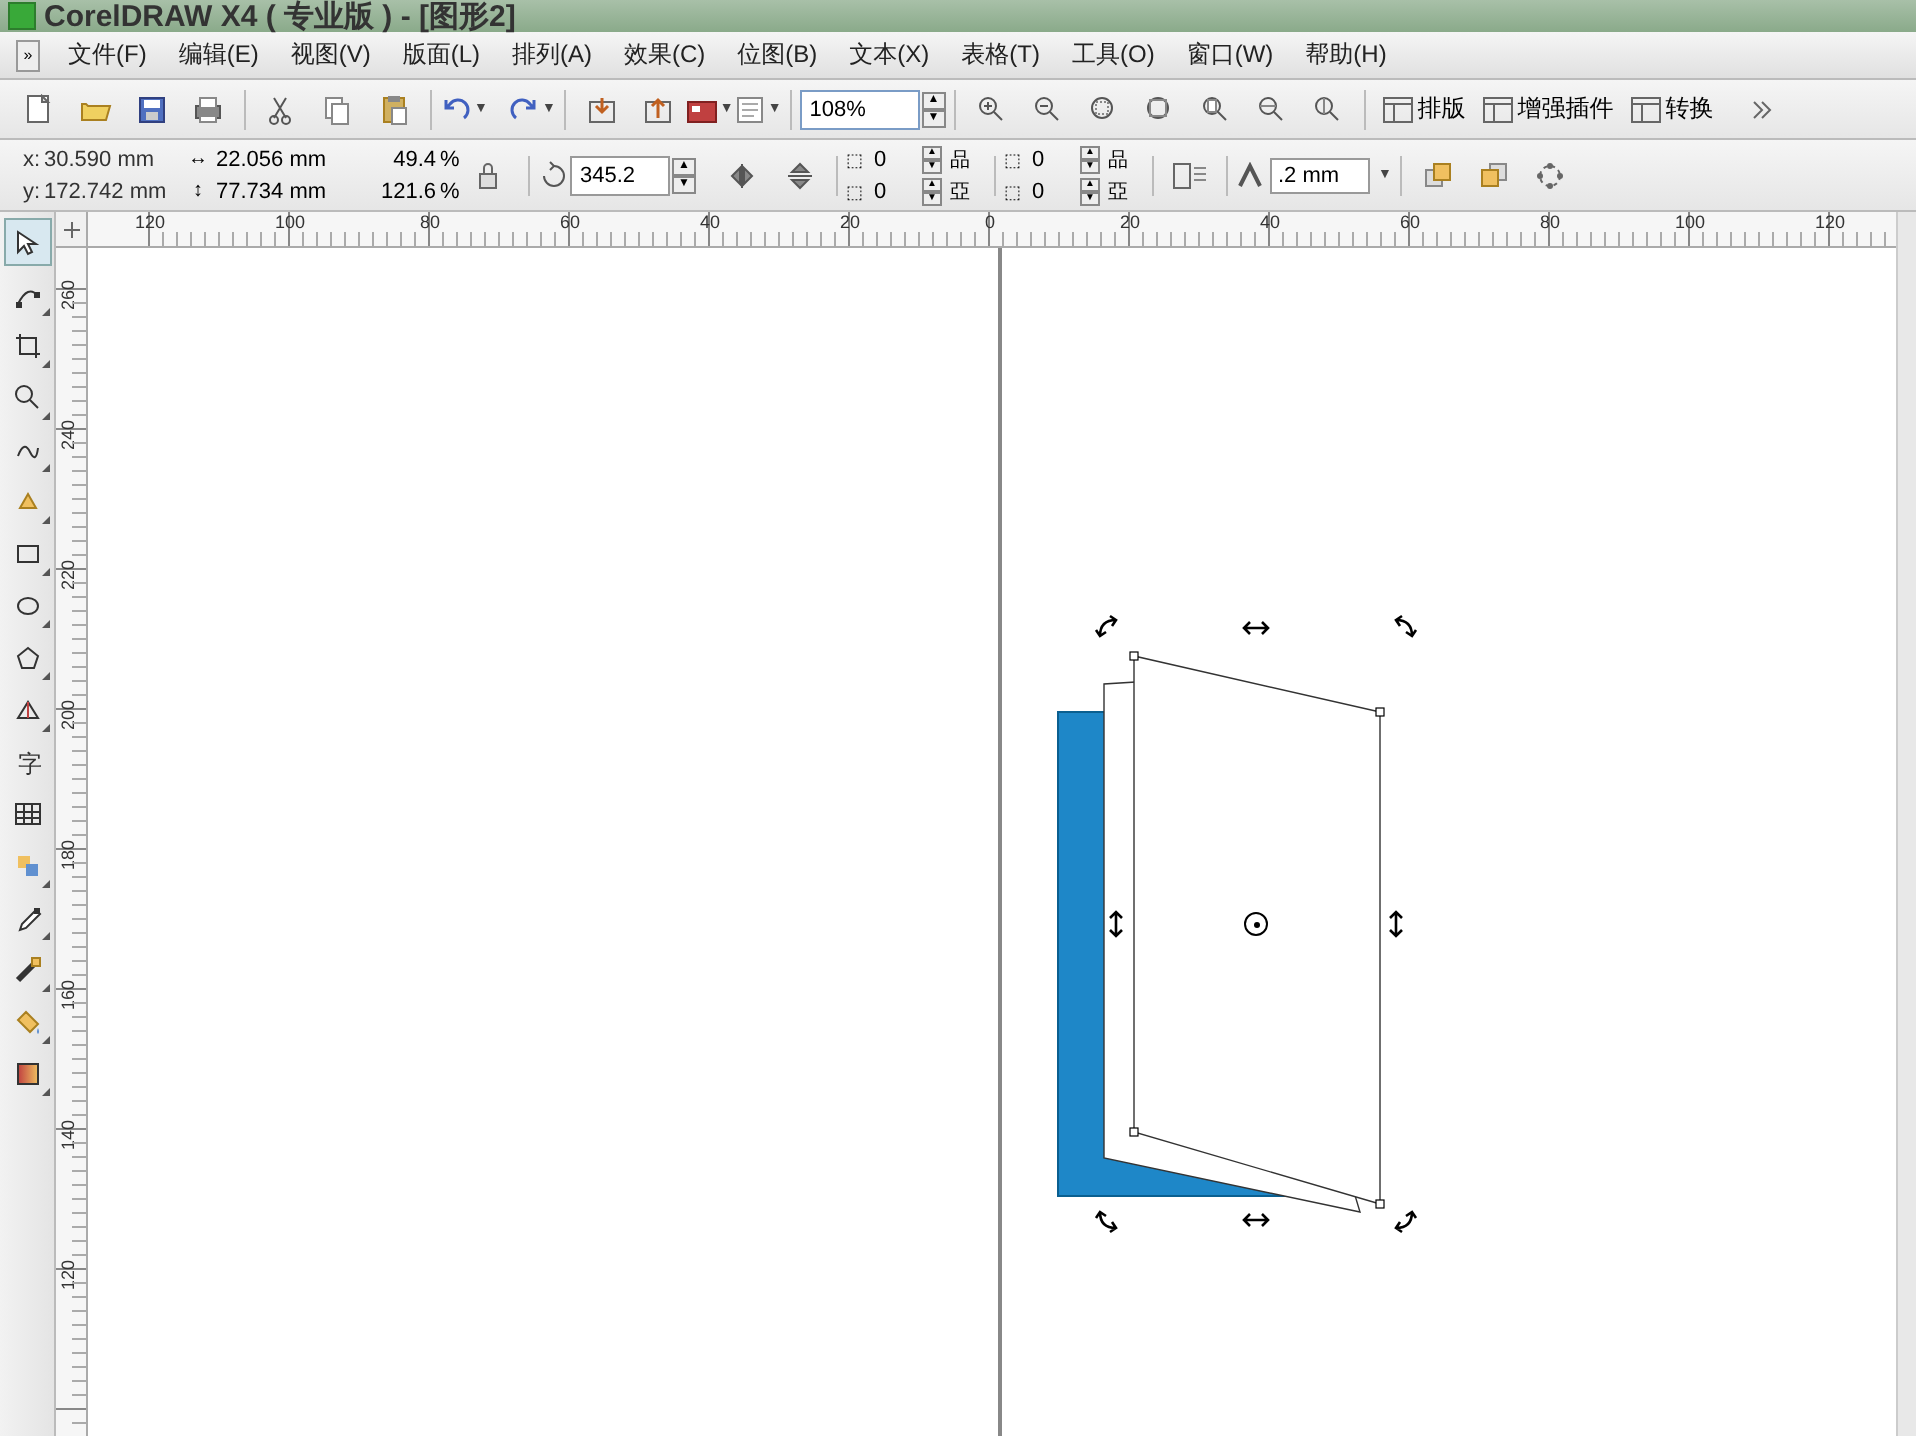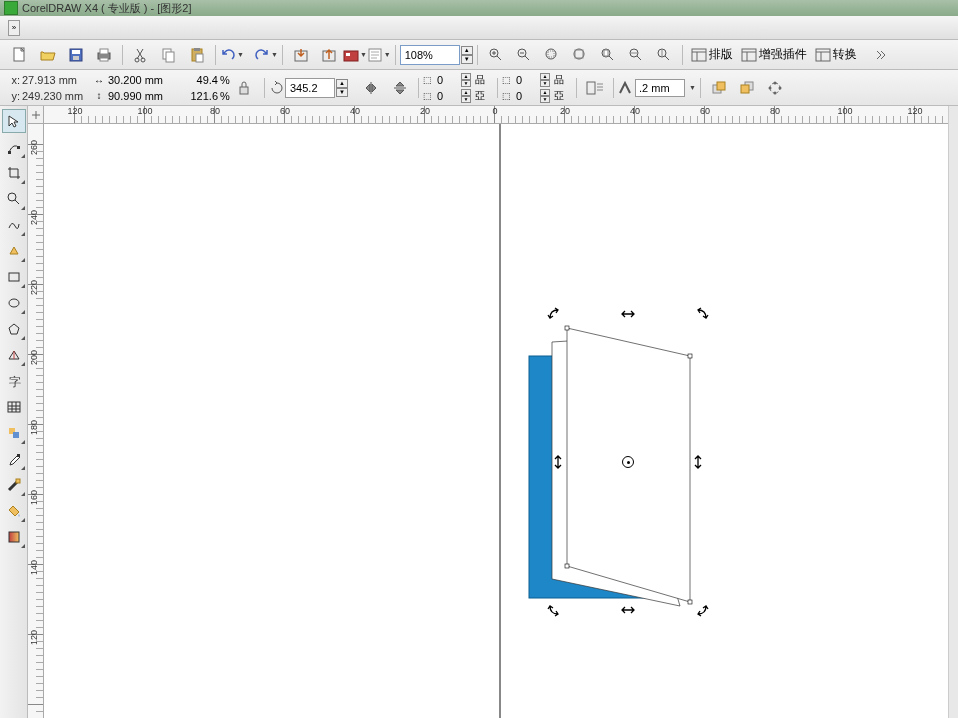--- a/index.html
+++ b/index.html
@@ -1,21 +1,21 @@
 <!DOCTYPE html>
 <html><head>
 <meta charset="utf-8">
 <style>
 * { margin: 0; padding: 0; box-sizing: border-box; font-family: "Microsoft YaHei", Tahoma, sans-serif; font-size: 12px; user-select: none; }
 body { width: 958px; height: 718px; background: #e8e8e8; overflow: hidden; }
 
 
 .titlebar { height: 16px; background: linear-gradient(#a8c0a8, #8aaa8a); display: flex; align-items: center; padding-left: 4px; }
 .titlebar-icon { width: 14px; height: 14px; background: #39a939; border: 1px solid #2d7d2d; margin-right: 4px; }
-.titlebar-text { color: #333; font-size: 11px; }
+.titlebar-text { color: #333; font-size: 15px; font-weight: bold; }
 
 
 .menubar { height: 24px; background: linear-gradient(#f5f5f5, #e0e0e0); border-bottom: 1px solid #bbb; display: flex; align-items: center; padding-left: 8px; }
 .menu-expand { width: 12px; height: 16px; border: 1px solid #999; background: #eee; margin-right: 6px; display: flex; align-items: center; justify-content: center; font-size: 8px; }
 .menu-item { padding: 3px 8px; color: #222; cursor: default; }
 
 
 .toolbar { height: 30px; background: linear-gradient(#f5f5f5, #e6e6e6); border-bottom: 1px solid #bbb; display: flex; align-items: center; padding: 0 6px; }
 .tb-btn { width: 24px; height: 24px; display: flex; align-items: center; justify-content: center; margin: 0 2px; border: 1px solid transparent; }
 .tb-sep { width: 1px; height: 20px; background: #bbb; margin: 0 4px; }
@@ -90,20 +90,34 @@
 </head>
 <body>
 
 <div class="titlebar">
   <div class="titlebar-icon"></div>
   <div class="titlebar-text">CorelDRAW X4 ( 专业版 ) - [图形2]</div>
 </div>
 
 <div class="menubar">
   <div class="menu-expand">»</div>
+  <div id="menu-items" style="display: flex;">
+      <div class="menu-item">文件(F)</div>
+      <div class="menu-item">编辑(E)</div>
+      <div class="menu-item">视图(V)</div>
+      <div class="menu-item">版面(L)</div>
+      <div class="menu-item">排列(A)</div>
+      <div class="menu-item">效果(C)</div>
+      <div class="menu-item">位图(B)</div>
+      <div class="menu-item">文本(X)</div>
+      <div class="menu-item">表格(T)</div>
+      <div class="menu-item">工具(O)</div>
+      <div class="menu-item">窗口(W)</div>
+      <div class="menu-item">帮助(H)</div>
+    </div>
 </div>
 
 <div class="toolbar">
   <div class="tb-btn">
       <svg width="16" height="16">
         <rect x="2" y="1" width="10" height="13" fill="#fff" stroke="#666"></rect>
         <path d="M9 1 L12 4 L9 4 Z" fill="#ddd" stroke="#666"></path>
       </svg>
     </div>
   <div class="tb-btn">
@@ -274,35 +288,35 @@
       <svg width="10" height="14">
         <path d="M1 3 L5 7 L1 11 M5 3 L9 7 L5 11" fill="none" stroke="#666"></path>
       </svg>
     </div>
 </div>
 
 <div class="propbar">
   <div class="coord-block">
     <div class="coord-row">
         <span class="coord-label">x:</span>
-        <span class="coord-val">27.913 mm</span>
+        <span class="coord-val">30.590 mm</span>
       </div>
     <div class="coord-row">
         <span class="coord-label">y:</span>
-        <span class="coord-val">249.230 mm</span>
+        <span class="coord-val">172.742 mm</span>
       </div>
   </div>
   <div class="size-block">
     <div class="size-row">
         <span class="size-icon">↔</span>
-        <span class="size-val">30.200 mm</span>
+        <span class="size-val">22.056 mm</span>
       </div>
     <div class="size-row">
         <span class="size-icon">↕</span>
-        <span class="size-val">90.990 mm</span>
+        <span class="size-val">77.734 mm</span>
       </div>
   </div>
   <div class="scale-block">
     <div class="scale-row">
         <span class="scale-val">49.4</span>
         <span class="scale-unit">%</span>
       </div>
     <div class="scale-row">
         <span class="scale-val">121.6</span>
         <span class="scale-unit">%</span>

